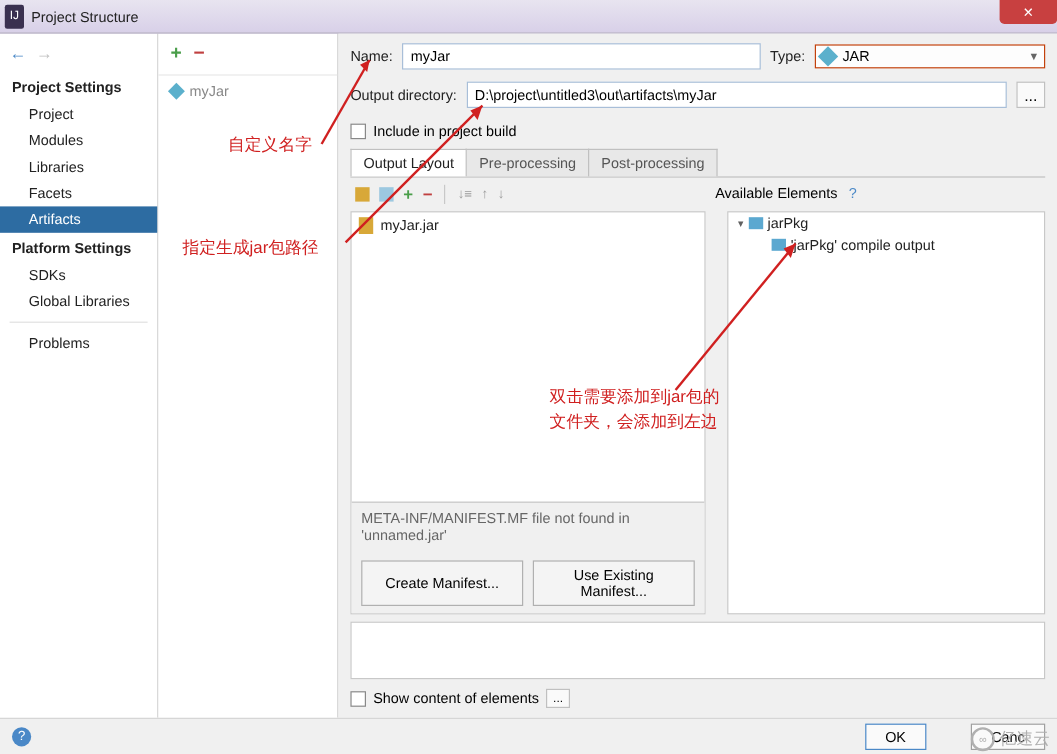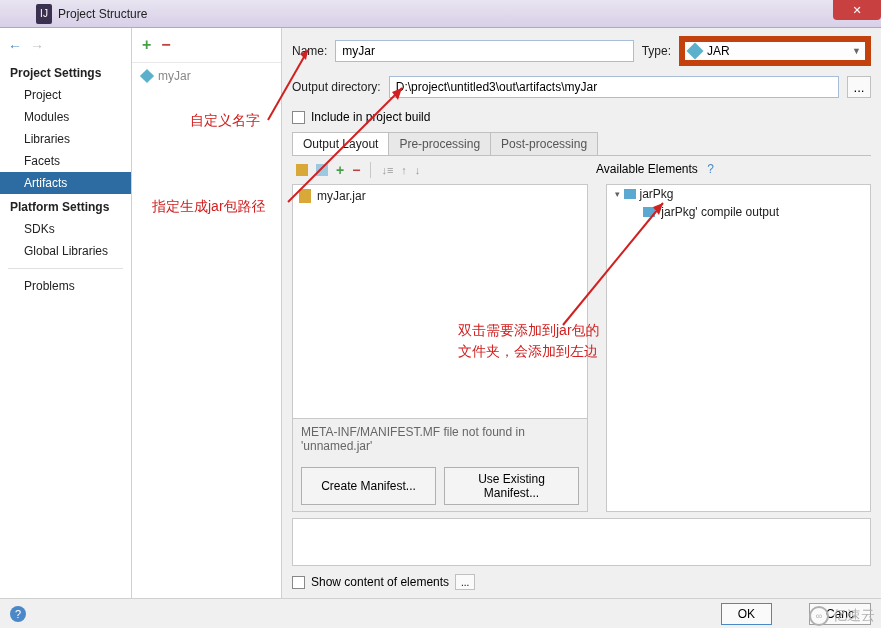--- a/index.html
+++ b/index.html
@@ -1,19 +1,19 @@
 <!DOCTYPE html>
 <html><head>
   <meta charset="utf-8">
   <style>
     * { box-sizing: border-box; margin: 0; padding: 0; }
     body { font-family: "Segoe UI", Tahoma, sans-serif; font-size: 12px; background: #f0f0f0; width: 881px; height: 628px; overflow: hidden; position: relative; }
     
     .titlebar { height: 28px; background: linear-gradient(#e8e4f0, #d8d0e8); border-bottom: 1px solid #b0a8c0; display: flex; align-items: center; padding: 0 4px; position: relative; }
-    .titlebar-icon { width: 16px; height: 20px; background: #3a3050; border-radius: 2px; display: flex; align-items: center; justify-content: center; color: #fff; font-size: 10px; margin-right: 6px; margin-left: 32px; }
+    .titlebar-icon { width: 16px; height: 20px; background: #3a3050; border-radius: 2px; display: flex; align-items: center; justify-content: center; color: #fff; font-size: 10px; margin-right: 6px; }
     .titlebar-title { color: #222; font-size: 12px; }
     .titlebar-close { position: absolute; right: 0; top: 0; width: 48px; height: 20px; background: #c84040; border-radius: 0 0 4px 4px; display: flex; align-items: center; justify-content: center; color: #fff; font-size: 11px; }
     
     .window-body { display: flex; height: 570px; }
     
     .sidebar { width: 132px; background: #fff; border-right: 1px solid #d0d0d0; padding-top: 4px; display: flex; flex-direction: column; }
     .sidebar-nav { display: flex; gap: 8px; padding: 4px 8px 8px; }
     .nav-arrow { color: #4a88c7; font-size: 14px; }
     .nav-arrow.dim { color: #c0c0c0; }
     .sidebar-heading { font-weight: bold; color: #222; padding: 6px 10px 4px; font-size: 12px; }
@@ -26,21 +26,21 @@
     .btn-plus { color: #4a9e4a; font-size: 16px; font-weight: bold; }
     .btn-minus { color: #c04040; font-size: 16px; font-weight: bold; }
     .artifact-item { padding: 6px 10px; display: flex; align-items: center; gap: 6px; color: #888; }
     .diamond-icon { width: 10px; height: 10px; background: #5bb0cc; transform: rotate(45deg); display: inline-block; }
     
     .main { flex: 1; background: #f0f0f0; padding: 8px 10px 0 10px; display: flex; flex-direction: column; position: relative; }
     .row { display: flex; align-items: center; margin-bottom: 10px; gap: 8px; }
     .lbl { color: #222; white-space: nowrap; }
     .text-input { border: 1px solid #a8bed8; padding: 3px 6px; font-size: 12px; background: #fff; }
     .text-input.name { flex: 1; }
-    .type-select { border: 6px solid #c2410c; padding: 2px 4px; background: #fdfdfd; font-size: 12px; width: 192px; display: flex; align-items: center; gap: 6px; }
+    .type-select { border: 1px solid #c2410c; padding: 2px 4px; background: #fdfdfd; font-size: 12px; width: 192px; display: flex; align-items: center; gap: 6px; }
     .jar-icon { width: 12px; height: 12px; background: #5bb0cc; transform: rotate(45deg); display: inline-block; }
     .chev { margin-left: auto; color: #666; font-size: 9px; }
     .path-input { flex: 1; }
     .browse-btn { width: 24px; height: 22px; border: 1px solid #c0c0c0; background: #fafafa; cursor: pointer; }
     .checkbox-row { display: flex; align-items: center; gap: 6px; padding: 2px 0 8px; }
     .ck { width: 13px; height: 13px; border: 1px solid #888; background: #fff; }
     
     .tabs { display: flex; border-bottom: 1px solid #c0c0c0; }
     .tab { padding: 4px 10px; border: 1px solid #c0c0c0; border-bottom: none; background: #e8e8e8; color: #555; margin-right: -1px; cursor: pointer; }
     .tab.active { background: #fff; color: #222; position: relative; z-index: 1; }

